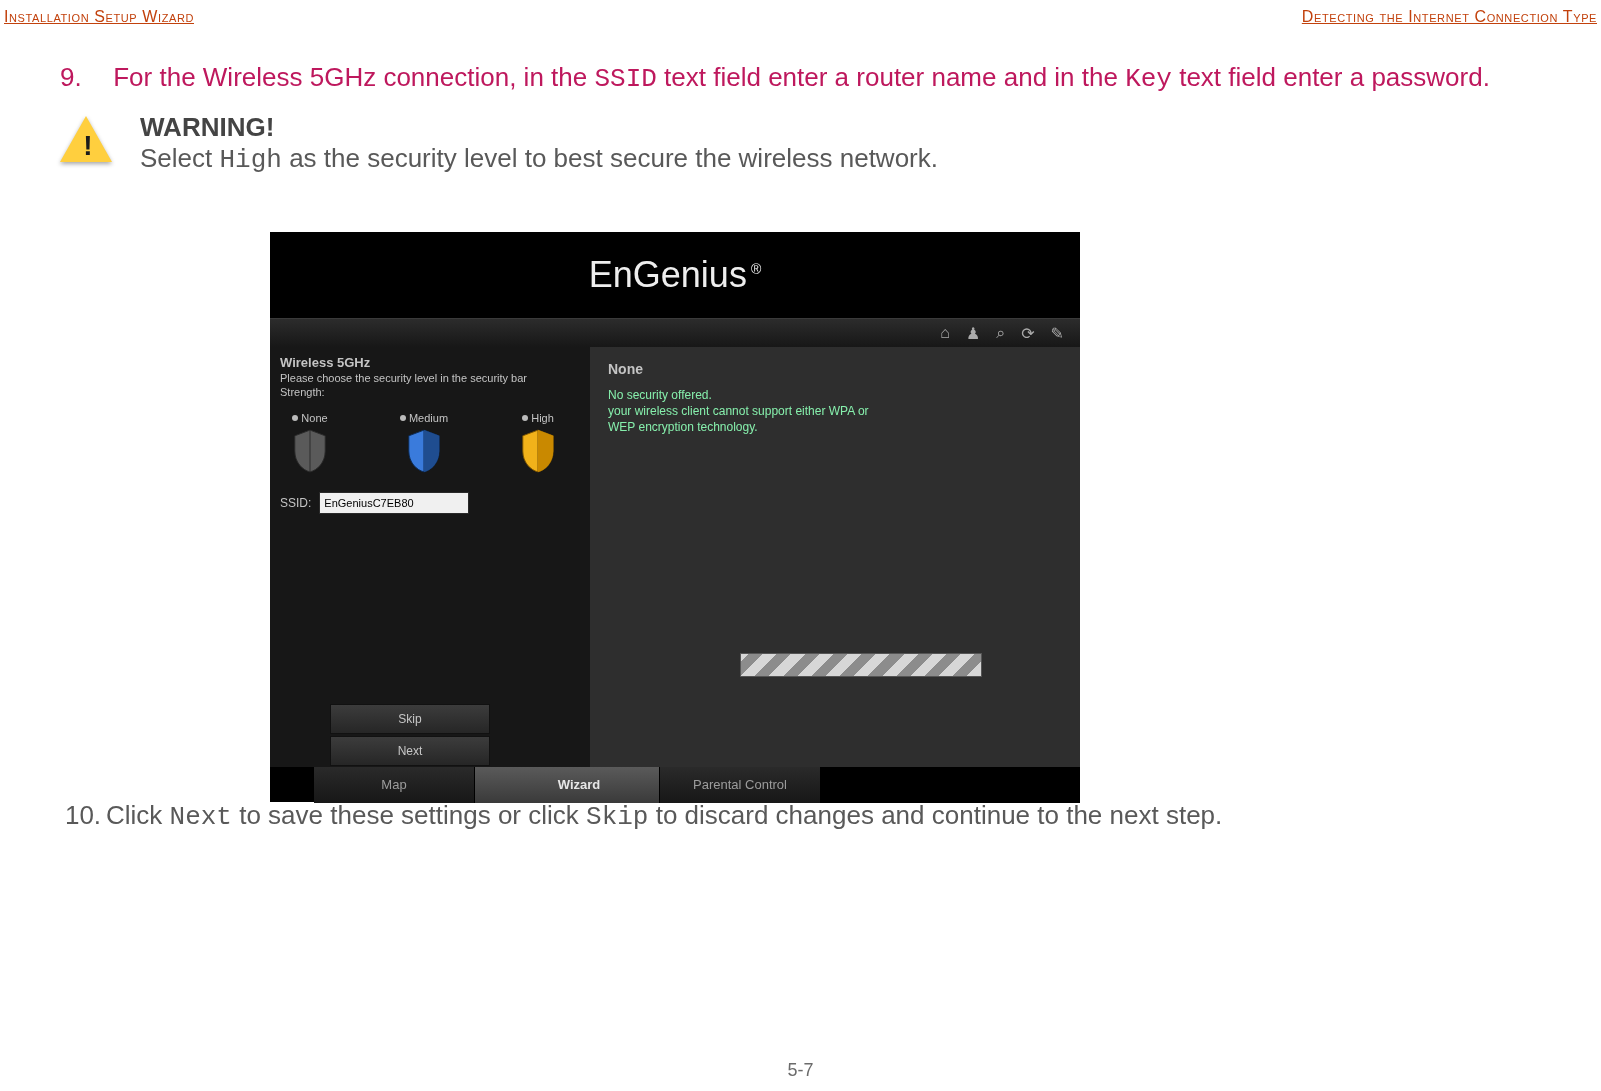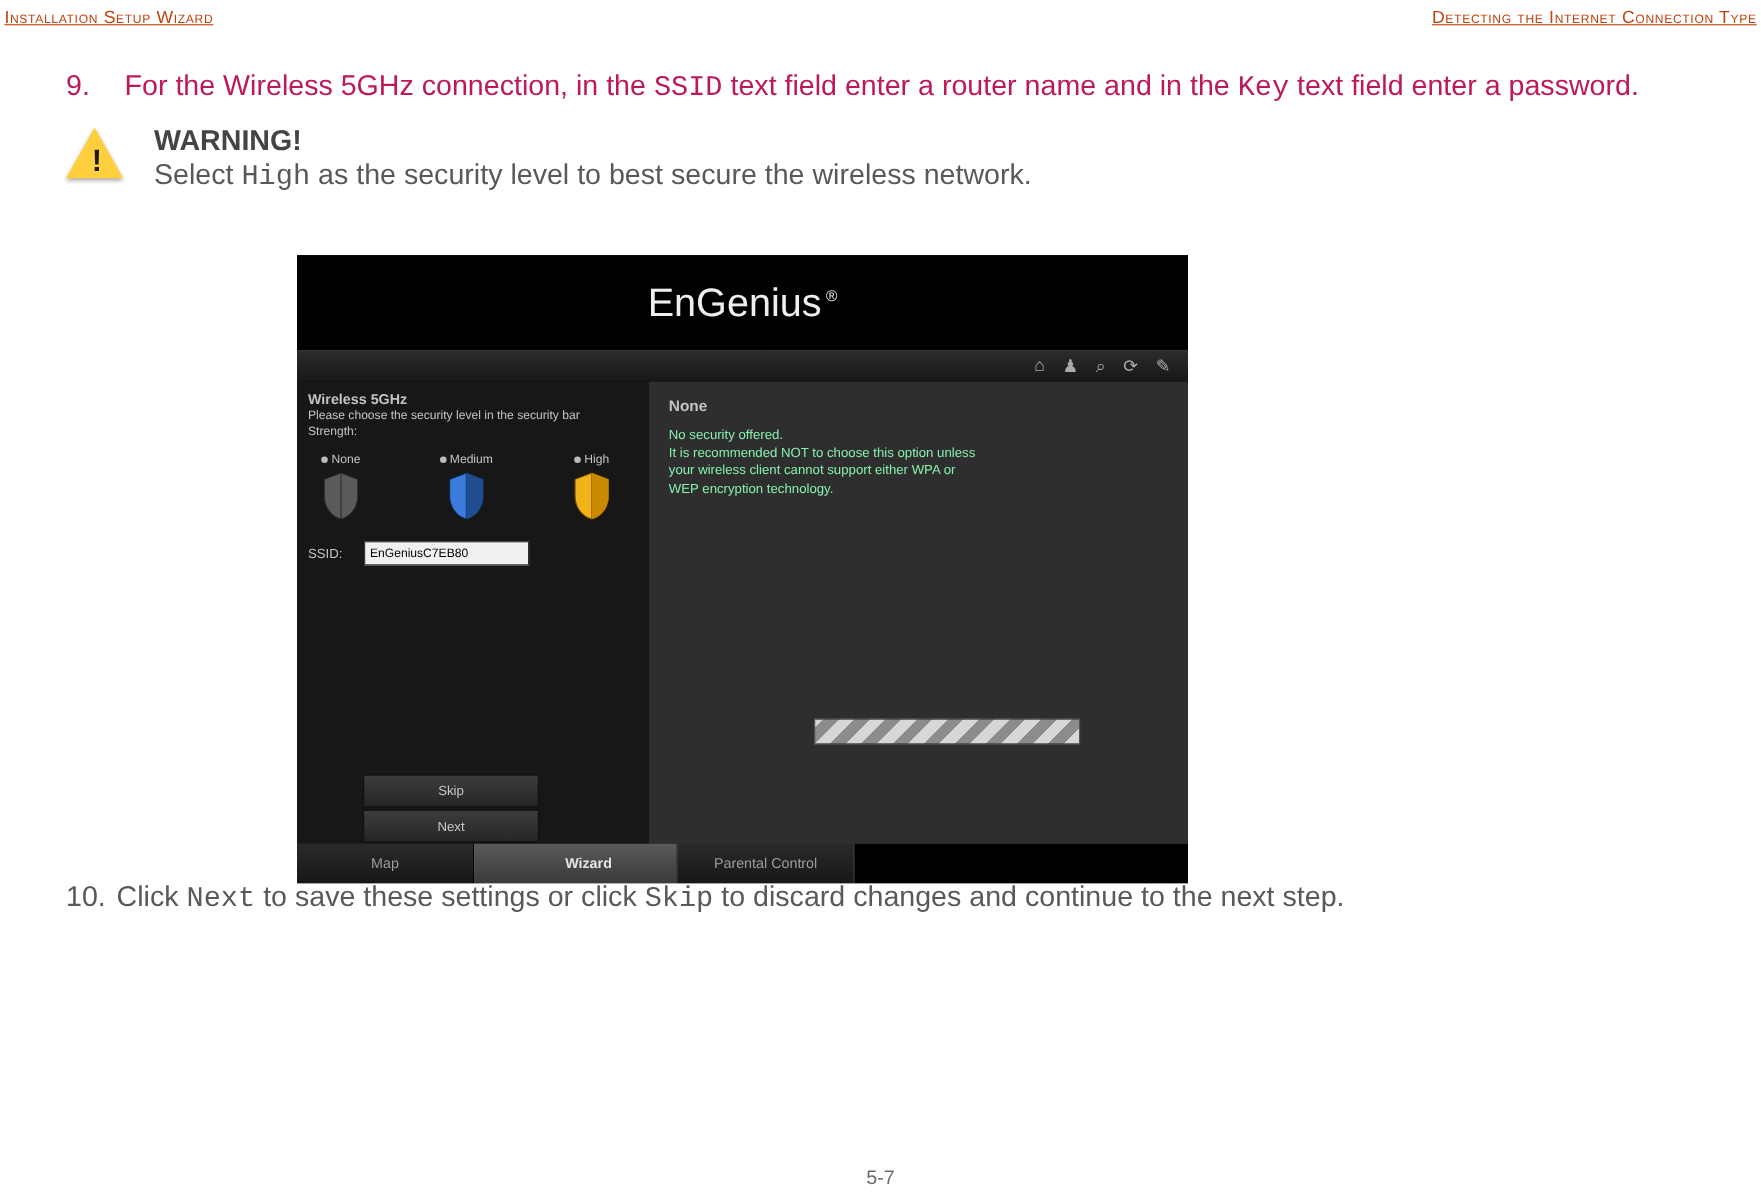--- a/index.html
+++ b/index.html
@@ -150,21 +150,21 @@
     width: 6px; height: 6px; border-radius: 50%; background: #bbb; display: inline-block;
   }
   .shield {
     width: 38px; height: 46px; position: relative;
   }
   .shield svg { width: 100%; height: 100%; }
   .ssid-row {
     margin-top: 18px;
     display: flex;
     align-items: center;
-    gap: 20px;
+    gap: 8px;
     font-size: 12px;
   }
   .ssid-row input {
     width: 140px;
     height: 18px;
     font-size: 11px;
     padding: 1px 4px;
     border: 1px solid #2a2a2a;
     background: #f0f0f0;
   }
@@ -200,21 +200,22 @@
     border: 1px solid #111;
     color: #c7c7c7;
     font-size: 12px;
     text-align: center;
     line-height: 28px;
     margin-top: 2px;
   }
   .bottom-tabs {
     height: 36px;
     display: flex;
-    background: #a3a3a3;
+    background: #15803d;
+    margin-left: 44px;
   }
   .bottom-tabs .tab {
     flex: 0 0 160px;
     text-align: center;
     line-height: 36px;
     font-size: 13px;
     color: #9c9c9c;
     background: linear-gradient(#2a2a2a, #171717);
     border-right: 1px solid #000;
   }
@@ -226,21 +227,21 @@
   }
   .bottom-tabs .filler { flex: 1; background: #000; }
 
   .step-10 {
     position: absolute;
     left: 60px;
     top: 800px;
     font-size: 26px;
     color: #595959;
   }
-  .step-10 .num { display:inline-block; width:46px; }
+  .step-10 .num { display:inline-block; width:46px;text-align:center; }
   .page-no {
     position: absolute;
     bottom: 10px;
     left: 0; right: 0;
     text-align: center;
     font-size: 18px;
     color: #6b6b6b;
   }
 </style>
 </head>
@@ -333,21 +334,20 @@
         </div>
         <div class="btn-stack">
           <div class="router-btn">Skip</div>
           <div class="router-btn">Next</div>
         </div>
       </div>
       <div class="right">
         <div class="r-title">None</div>
         <div class="r-body">
           <div>No security offered.</div>
-          <div>It is recommended NOT to choose this option unless</div>
           <div>your wireless client cannot support either WPA or</div>
           <div>WEP encryption technology.</div>
         </div>
         <div class="progress">
           <div class="progress-inner"></div>
         </div>
       </div>
     </div>
     <div class="bottom-tabs">
       <div class="tab">Map</div>

